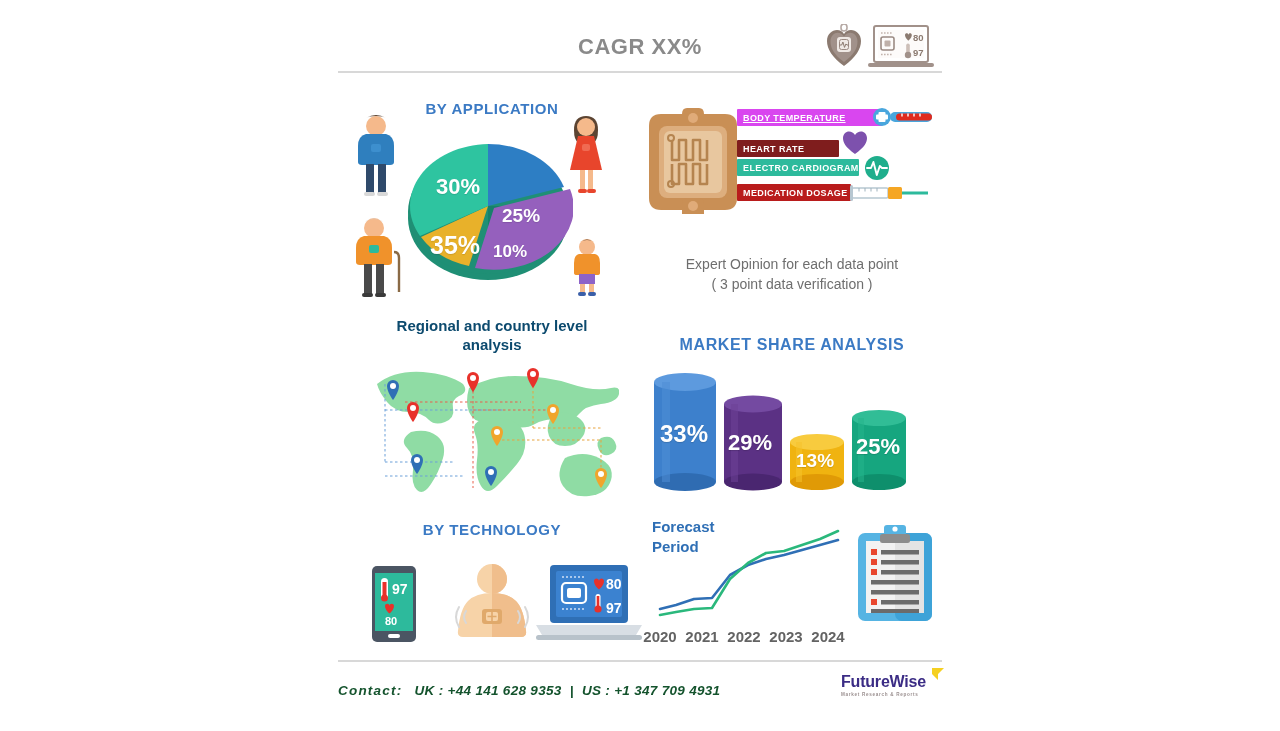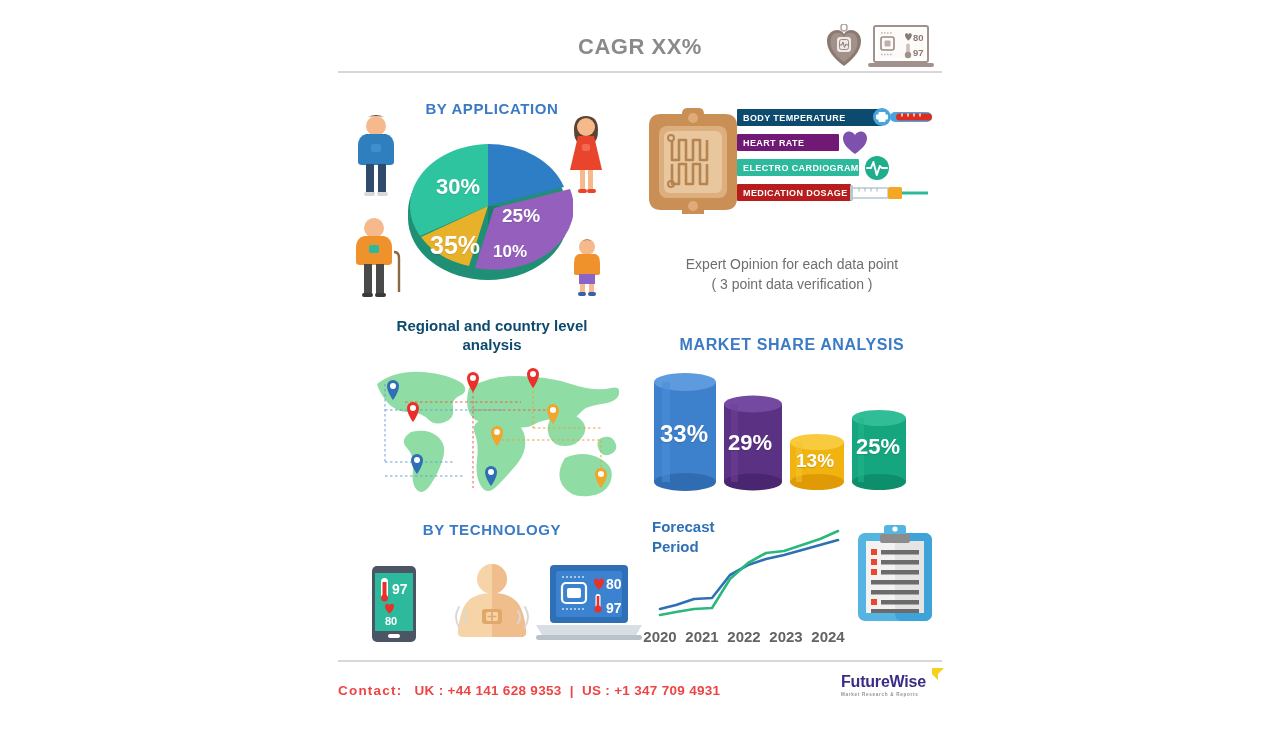--- a/index.html
+++ b/index.html
@@ -68,22 +68,22 @@
   .fc-title{
     position:absolute;left:10px;top:4px;font-size:15px;font-weight:bold;
     color:#2f6fb5;line-height:20px;
   }
   .yr{
     position:absolute;font-size:15px;font-weight:bold;color:#636363;
     text-align:center;width:36px;
   }
   
   .contact{
-    position:absolute;left:2px;top:683px;font-size:13.5px;color:#ef4444;
-    letter-spacing:.3px;font-weight:bold;
+    position:absolute;left:2px;top:683px;font-size:13.5px;color:#14532d;
+    letter-spacing:.3px;font-weight:bold;font-style:italic;
   }
   .contact .lbl{letter-spacing:1.2px;font-weight:bold;}
   .logo{position:absolute;left:505px;top:673px;width:100px;height:32px;}
   .logo-txt{
     font-size:16px;font-weight:bold;color:#3b2c85;letter-spacing:-.2px;
   }
   .logo-sub{
     font-size:4.6px;color:#9a8f8f;letter-spacing:.7px;margin-top:1px;
     font-weight:bold;
   }
@@ -207,35 +207,35 @@
       <rect x="17" y="25" width="58" height="62" rx="6" fill="#e8c79f"></rect>
       <g fill="none" stroke="#b2norm" stroke-width="0"></g>
       <g fill="none" stroke="#b5844f" stroke-width="2.6" stroke-linejoin="round">
         <path d="M25 34 v20 h7 v-20 h7 v20 h7 v-20 h7 v20 h7 v-20"></path>
         <path d="M25 58 v20 h7 v-20 h7 v20 h7 v-20 h7 v20 h7 v-20"></path>
       </g>
       <circle cx="24" cy="32" r="3" fill="none" stroke="#b5844f" stroke-width="2"></circle>
       <circle cx="24" cy="78" r="3" fill="none" stroke="#b5844f" stroke-width="2"></circle>
     </svg>
 
-    <div class="lab" style="left:95px;top:21px;width:145px;background:#0c4a6e;">
+    <div class="lab" style="left:95px;top:21px;width:145px;background:#d946ef;text-decoration:underline;">
       <span>BODY TEMPERATURE</span>
     </div>
     <svg style="position:absolute;left:229px;top:19px;" width="66" height="20" viewBox="0 0 66 20">
       <circle cx="11" cy="10" r="9" fill="#49a6dd"></circle>
       <rect x="7.5" y="5" width="7" height="10" rx="1" fill="#ffffff"></rect>
       <rect x="5" y="7.5" width="12" height="5" rx="1" fill="#ffffff"></rect>
       <rect x="19" y="5" width="42" height="10" rx="5" fill="#49a6dd"></rect>
       <rect x="25" y="6.5" width="36" height="7" rx="3.5" fill="#e02b1f"></rect>
       <g stroke="#ffffff" stroke-width="1.4">
           <path d="M31 6.5v3 M37 6.5v3 M43 6.5v3 M49 6.5v3"></path>
         </g>
     </svg>
 
-    <div class="lab" style="left:95px;top:46px;width:102px;background:#701a75;">
+    <div class="lab" style="left:95px;top:52px;width:102px;background:#7f1d1d;">
       <span>HEART RATE</span>
     </div>
     <svg style="position:absolute;left:200px;top:41px;" width="26" height="26" viewBox="0 0 26 26">
       <path d="M13 25 C3 18 1 13 1 9 C1 5 4 2.4 7 2.4 C9.4 2.4 11.7 3.8 13 6 C14.3 3.8 16.6 2.4 19 2.4 C22 2.4 25 5 25 9 C25 13 23 18 13 25 Z" fill="#7d51ad"></path>
     </svg>
 
     <div class="lab" style="left:95px;top:71px;width:122px;background:#2dba9c;">
       <span>ELECTRO CARDIOGRAM</span>
     </div>
     <svg style="position:absolute;left:222px;top:67px;" width="26" height="26" viewBox="0 0 26 26">

